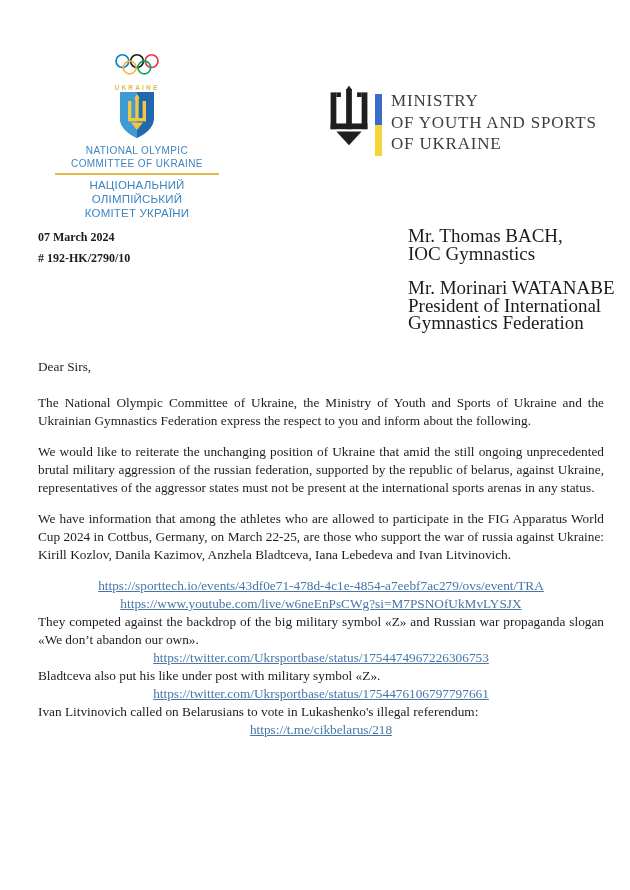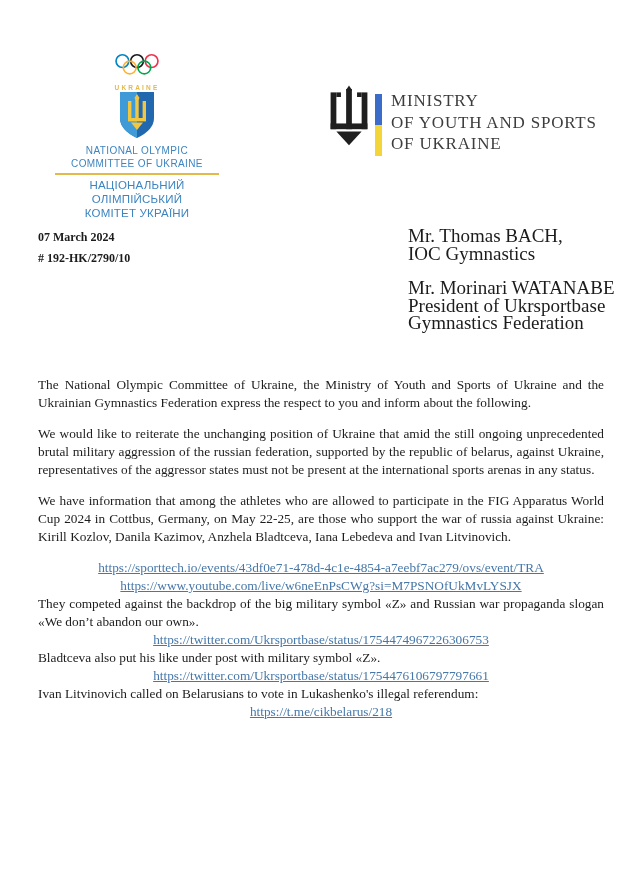--- a/index.html
+++ b/index.html
@@ -115,29 +115,30 @@
     <div># 192-HK/2790/10</div>
   </div>
 
   <div class="recipients">
     <div class="rec-group">
       <div>Mr. Thomas BACH,</div>
       <div>IOC Gymnastics</div>
     </div>
     <div class="rec-group">
       <div>Mr. Morinari WATANABE</div>
-      <div>President of Ukrsportbase</div>
+      <div>President of International</div>
       <div>Gymnastics Federation</div>
     </div>
   </div>
 
   <div class="body">
+    <p class="salutation">Dear Sirs,</p>
     <p class="mt-lg">The National Olympic Committee of Ukraine, the Ministry of Youth and Sports of Ukraine and the Ukrainian Gymnastics Federation express the respect to you and inform about the following.</p>
     <p class="mt">We would like to reiterate the unchanging position of Ukraine that amid the still ongoing unprecedented brutal military aggression of the russian federation, supported by the republic of belarus, against Ukraine, representatives of the aggressor states must not be present at the international sports arenas in any status.</p>
-    <p class="mt">We have information that among the athletes who are allowed to participate in the FIG Apparatus World Cup 2024 in Cottbus, Germany, on May 22-25, are those who support the war of russia against Ukraine: Kirill Kozlov, Danila Kazimov, Anzhela Bladtceva, Iana Lebedeva and Ivan Litvinovich.</p>
+    <p class="mt">We have information that among the athletes who are allowed to participate in the FIG Apparatus World Cup 2024 in Cottbus, Germany, on March 22-25, are those who support the war of russia against Ukraine: Kirill Kozlov, Danila Kazimov, Anzhela Bladtceva, Iana Lebedeva and Ivan Litvinovich.</p>
     <div class="links-block mt">
       <a href="#">https://sporttech.io/events/43df0e71-478d-4c1e-4854-a7eebf7ac279/ovs/event/TRA</a>
       <a href="#">https://www.youtube.com/live/w6neEnPsCWg?si=M7PSNOfUkMvLYSJX</a>
       <p>They competed against the backdrop of the big military symbol «Z» and Russian war propaganda slogan «We don’t abandon our own».</p>
       <a href="#">https://twitter.com/Ukrsportbase/status/1754474967226306753</a>
       <p>Bladtceva also put his like under post with military symbol «Z».</p>
       <a href="#">https://twitter.com/Ukrsportbase/status/1754476106797797661</a>
       <p>Ivan Litvinovich called on Belarusians to vote in Lukashenko's illegal referendum:</p>
       <a href="#">https://t.me/cikbelarus/218</a>
     </div>

